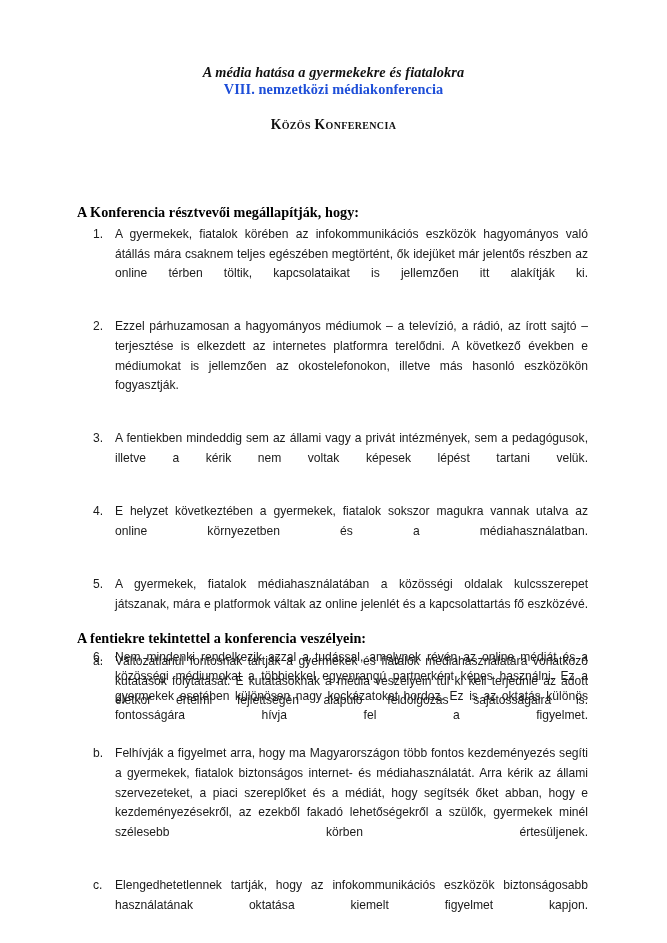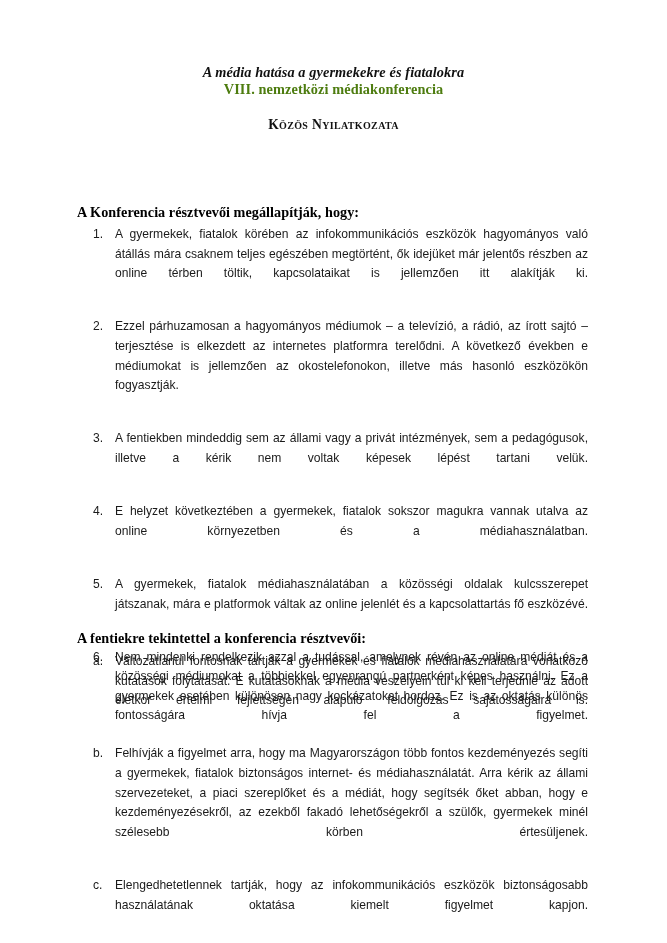--- a/index.html
+++ b/index.html
@@ -42,21 +42,21 @@
     letter-spacing: 0.1px;
     color: #111111;
   }
   .title-line-2 {
     font-family: "Liberation Serif", serif;
     font-weight: bold;
     font-style: normal;
     font-size: 14.3px;
     line-height: 17px;
     letter-spacing: 0.1px;
-    color: #4d7c0f;
+    color: #1d4ed8;
   }
   .title-line-3 {
     margin-top: 18px;
     font-family: "Liberation Serif", serif;
     font-weight: bold;
     font-size: 13.6px;
     line-height: 17px;
     font-variant: small-caps;
     letter-spacing: 0.35px;
     color: #111111;
@@ -121,21 +121,21 @@
   }
 </style>
 </head>
 <body>
 
 <div class="page">
 
   <div class="title-block">
     <div class="title-line-1">A média hatása a gyermekekre és fiatalokra</div>
     <div class="title-line-2">VIII. nemzetközi médiakonferencia</div>
-    <div class="title-line-3">Közös Nyilatkozata</div>
+    <div class="title-line-3">Közös Konferencia</div>
   </div>
 
   <h2 class="section-heading" id="heading-1">A Konferencia résztvevői megállapítják, hogy:</h2>
 
   <div class="list-block" id="list-1">
     <div class="list-item">
       <span class="list-marker">1.</span>
       <span class="list-text">A gyermekek, fiatalok körében az infokommunikációs eszközök hagyományos való átállás mára csaknem teljes egészében megtörtént, ők idejüket már jelentős részben az online térben töltik, kapcsolataikat is jellemzően itt alakítják ki.</span>
     </div>
     <div class="list-item">
@@ -153,21 +153,21 @@
     <div class="list-item">
       <span class="list-marker">5.</span>
       <span class="list-text">A gyermekek, fiatalok médiahasználatában a közösségi oldalak kulcsszerepet játszanak, mára e platformok váltak az online jelenlét és a kapcsolattartás fő eszközévé.</span>
     </div>
     <div class="list-item">
       <span class="list-marker">6.</span>
       <span class="list-text">Nem mindenki rendelkezik azzal a tudással, amelynek révén az online médiát és a közösségi médiumokat a többiekkel egyenrangú partnerként képes használni. Ez a gyermekek esetében különösen nagy kockázatokat hordoz. Ez is az oktatás különös fontosságára hívja fel a figyelmet.</span>
     </div>
   </div>
 
-  <h2 class="section-heading" id="heading-2">A fentiekre tekintettel a konferencia résztvevői:</h2>
+  <h2 class="section-heading" id="heading-2">A fentiekre tekintettel a konferencia veszélyein:</h2>
 
   <div class="list-block" id="list-2">
     <div class="list-item">
       <span class="list-marker">a.</span>
       <span class="list-text">Változatlanul fontosnak tartják a gyermekek és fiatalok médiahasználatára vonatkozó kutatások folytatását. E kutatásoknak a média veszélyein túl ki kell terjednie az adott életkor értelmi fejlettségén alapuló feldolgozás sajátosságaira is.</span>
     </div>
     <div class="list-item">
       <span class="list-marker">b.</span>
       <span class="list-text">Felhívják a figyelmet arra, hogy ma Magyarországon több fontos kezdeményezés segíti a gyermekek, fiatalok biztonságos internet- és médiahasználatát. Arra kérik az állami szervezeteket, a piaci szereplőket és a médiát, hogy segítsék őket abban, hogy e kezdeményezésekről, az ezekből fakadó lehetőségekről a szülők, gyermekek minél szélesebb körben értesüljenek.</span>
     </div>

